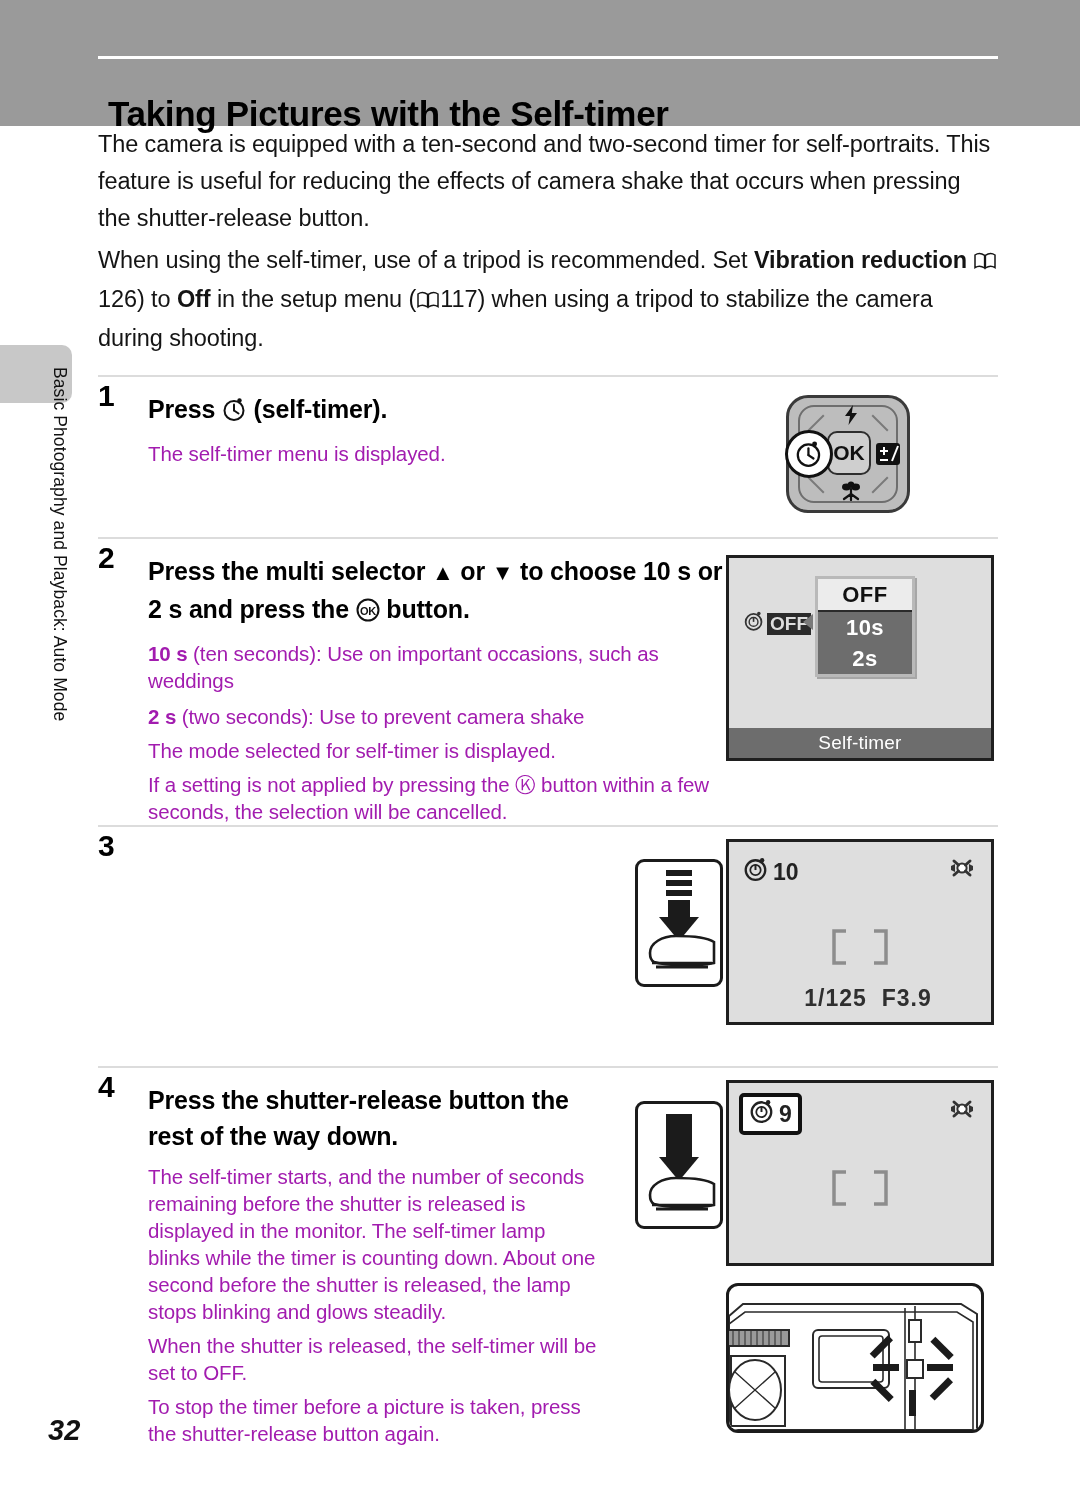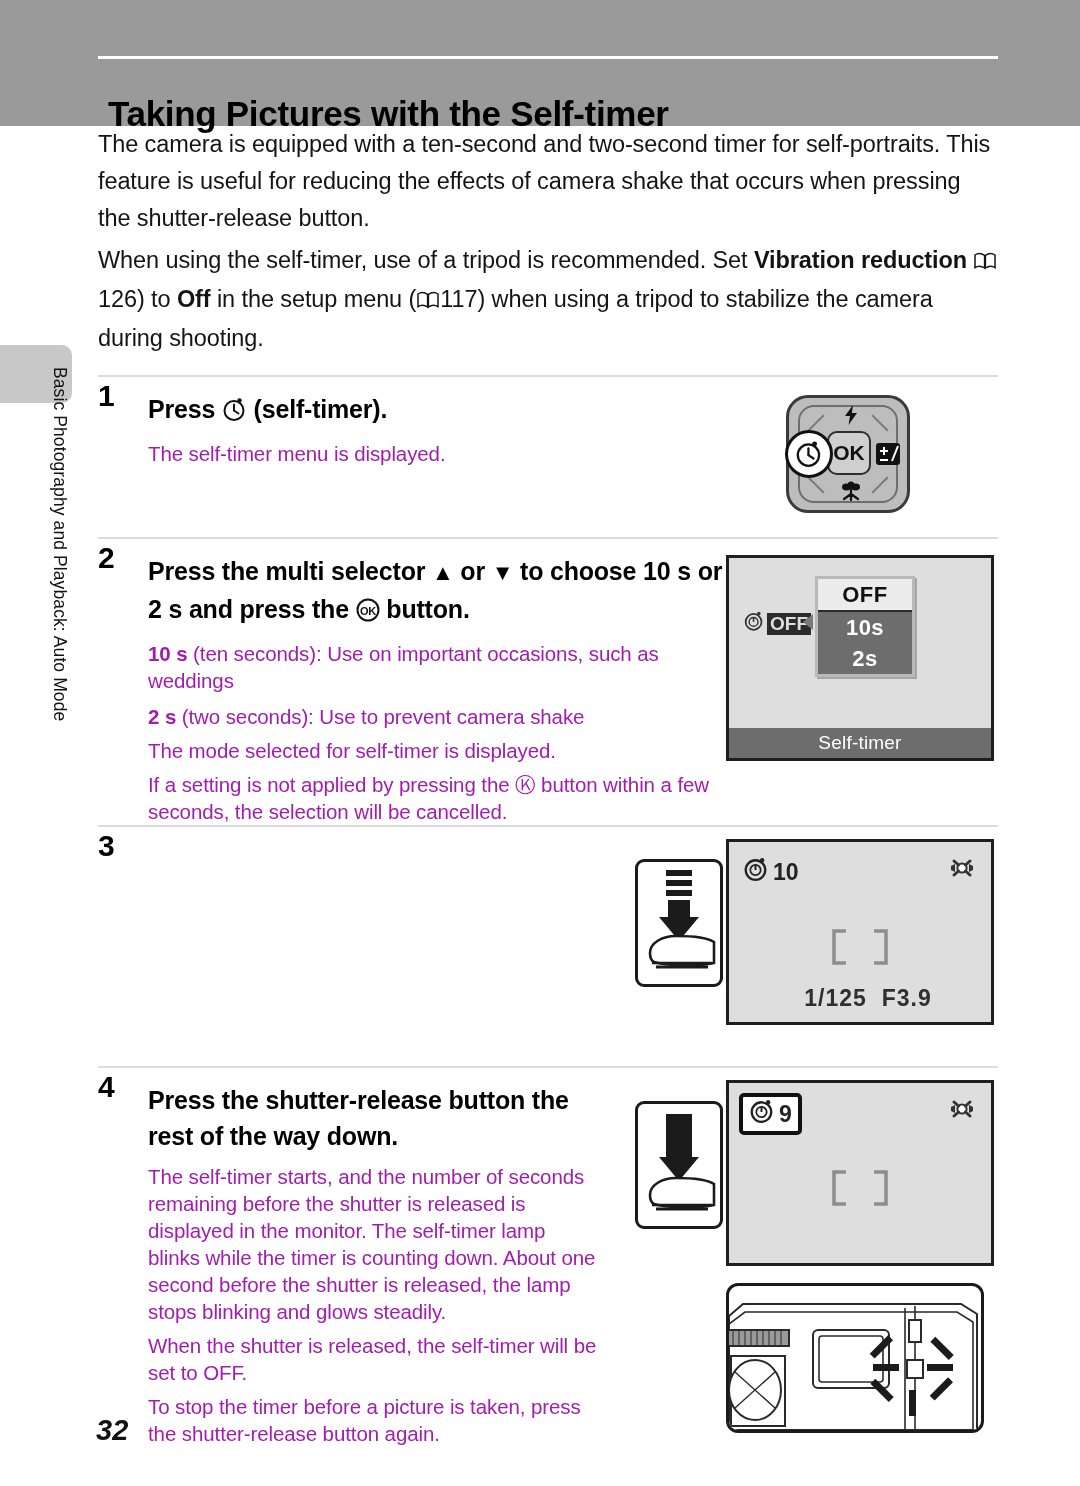--- a/index.html
+++ b/index.html
@@ -168,21 +168,21 @@
   }
 
   
   .cam-body{
     width:258px;height:150px;border:3px solid #1b1b1b;border-radius:12px;
     background:#fff;position:relative;box-sizing:border-box;overflow:hidden;
   }
 
   .pageno{
     position:absolute;left:48px;top:1414px;font-size:29px;font-style:italic;
-    font-weight:bold;color:#111;margin-left:48px;
+    font-weight:bold;color:#111;
   }
 </style>
 </head>
 <body>
 
 <div class="header-bar"></div>
 <div class="header-rule"></div>
 <h1 class="header-title">Taking Pictures with the Self-timer</h1>
 
 <div class="side-tab"></div>

